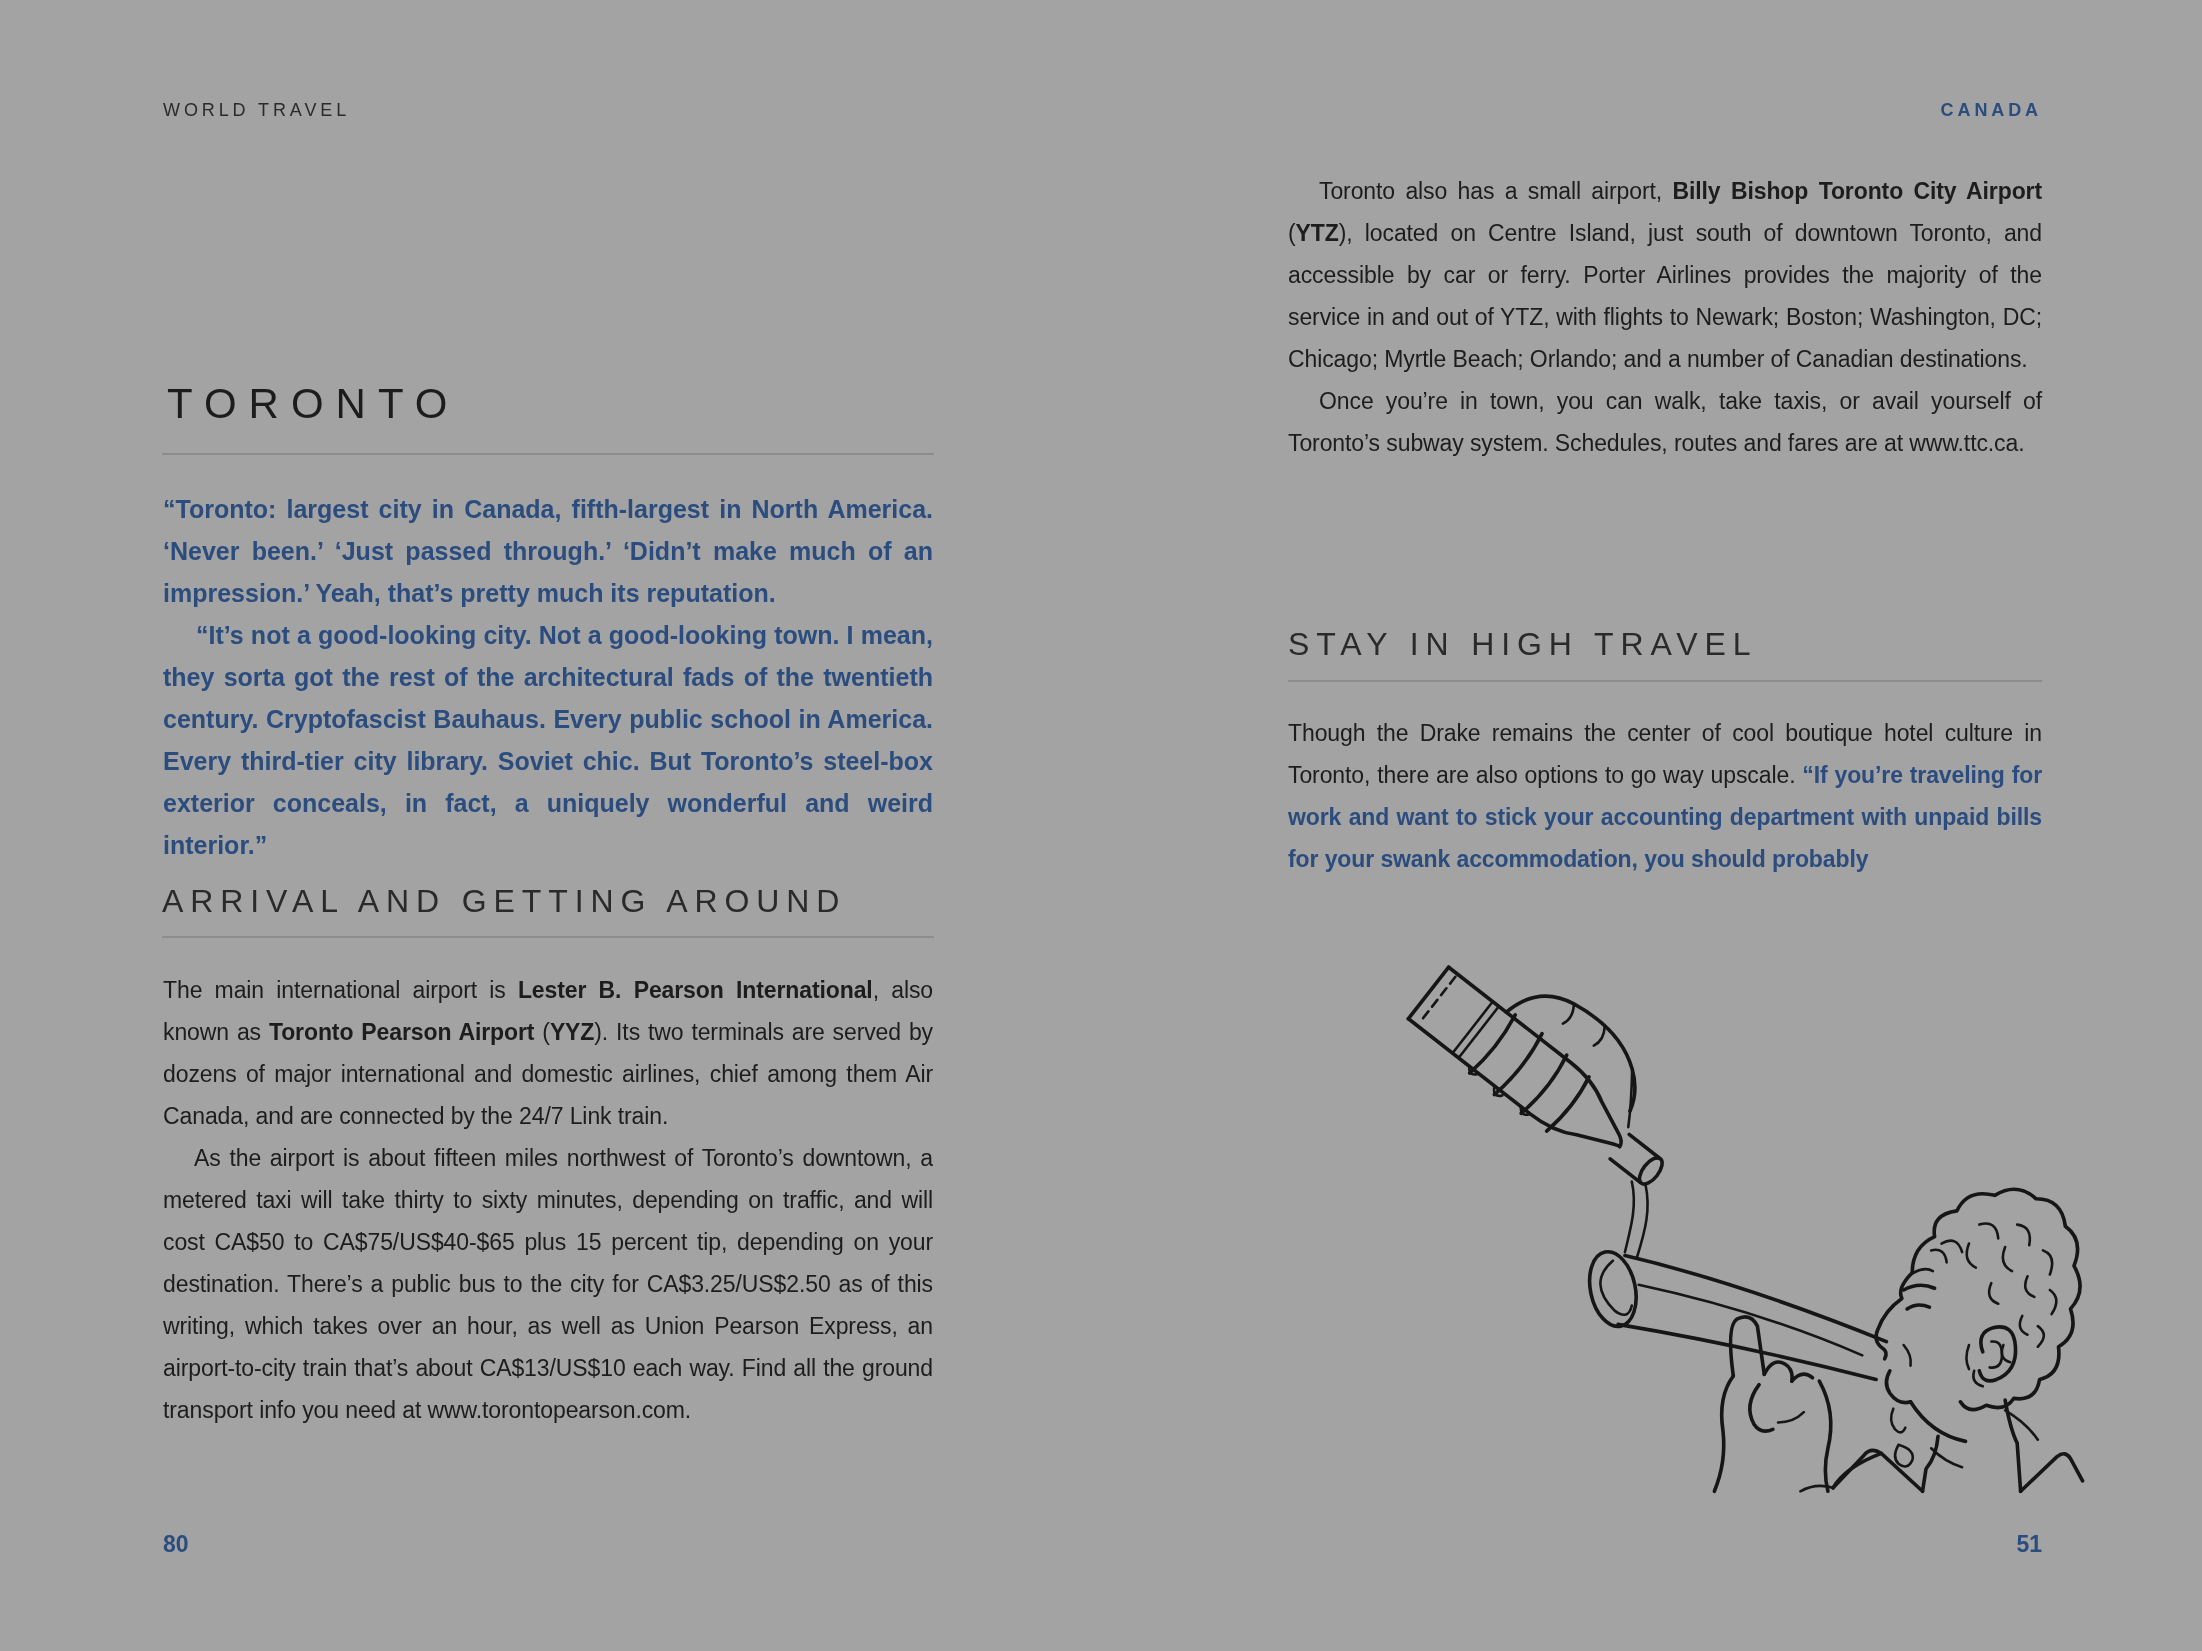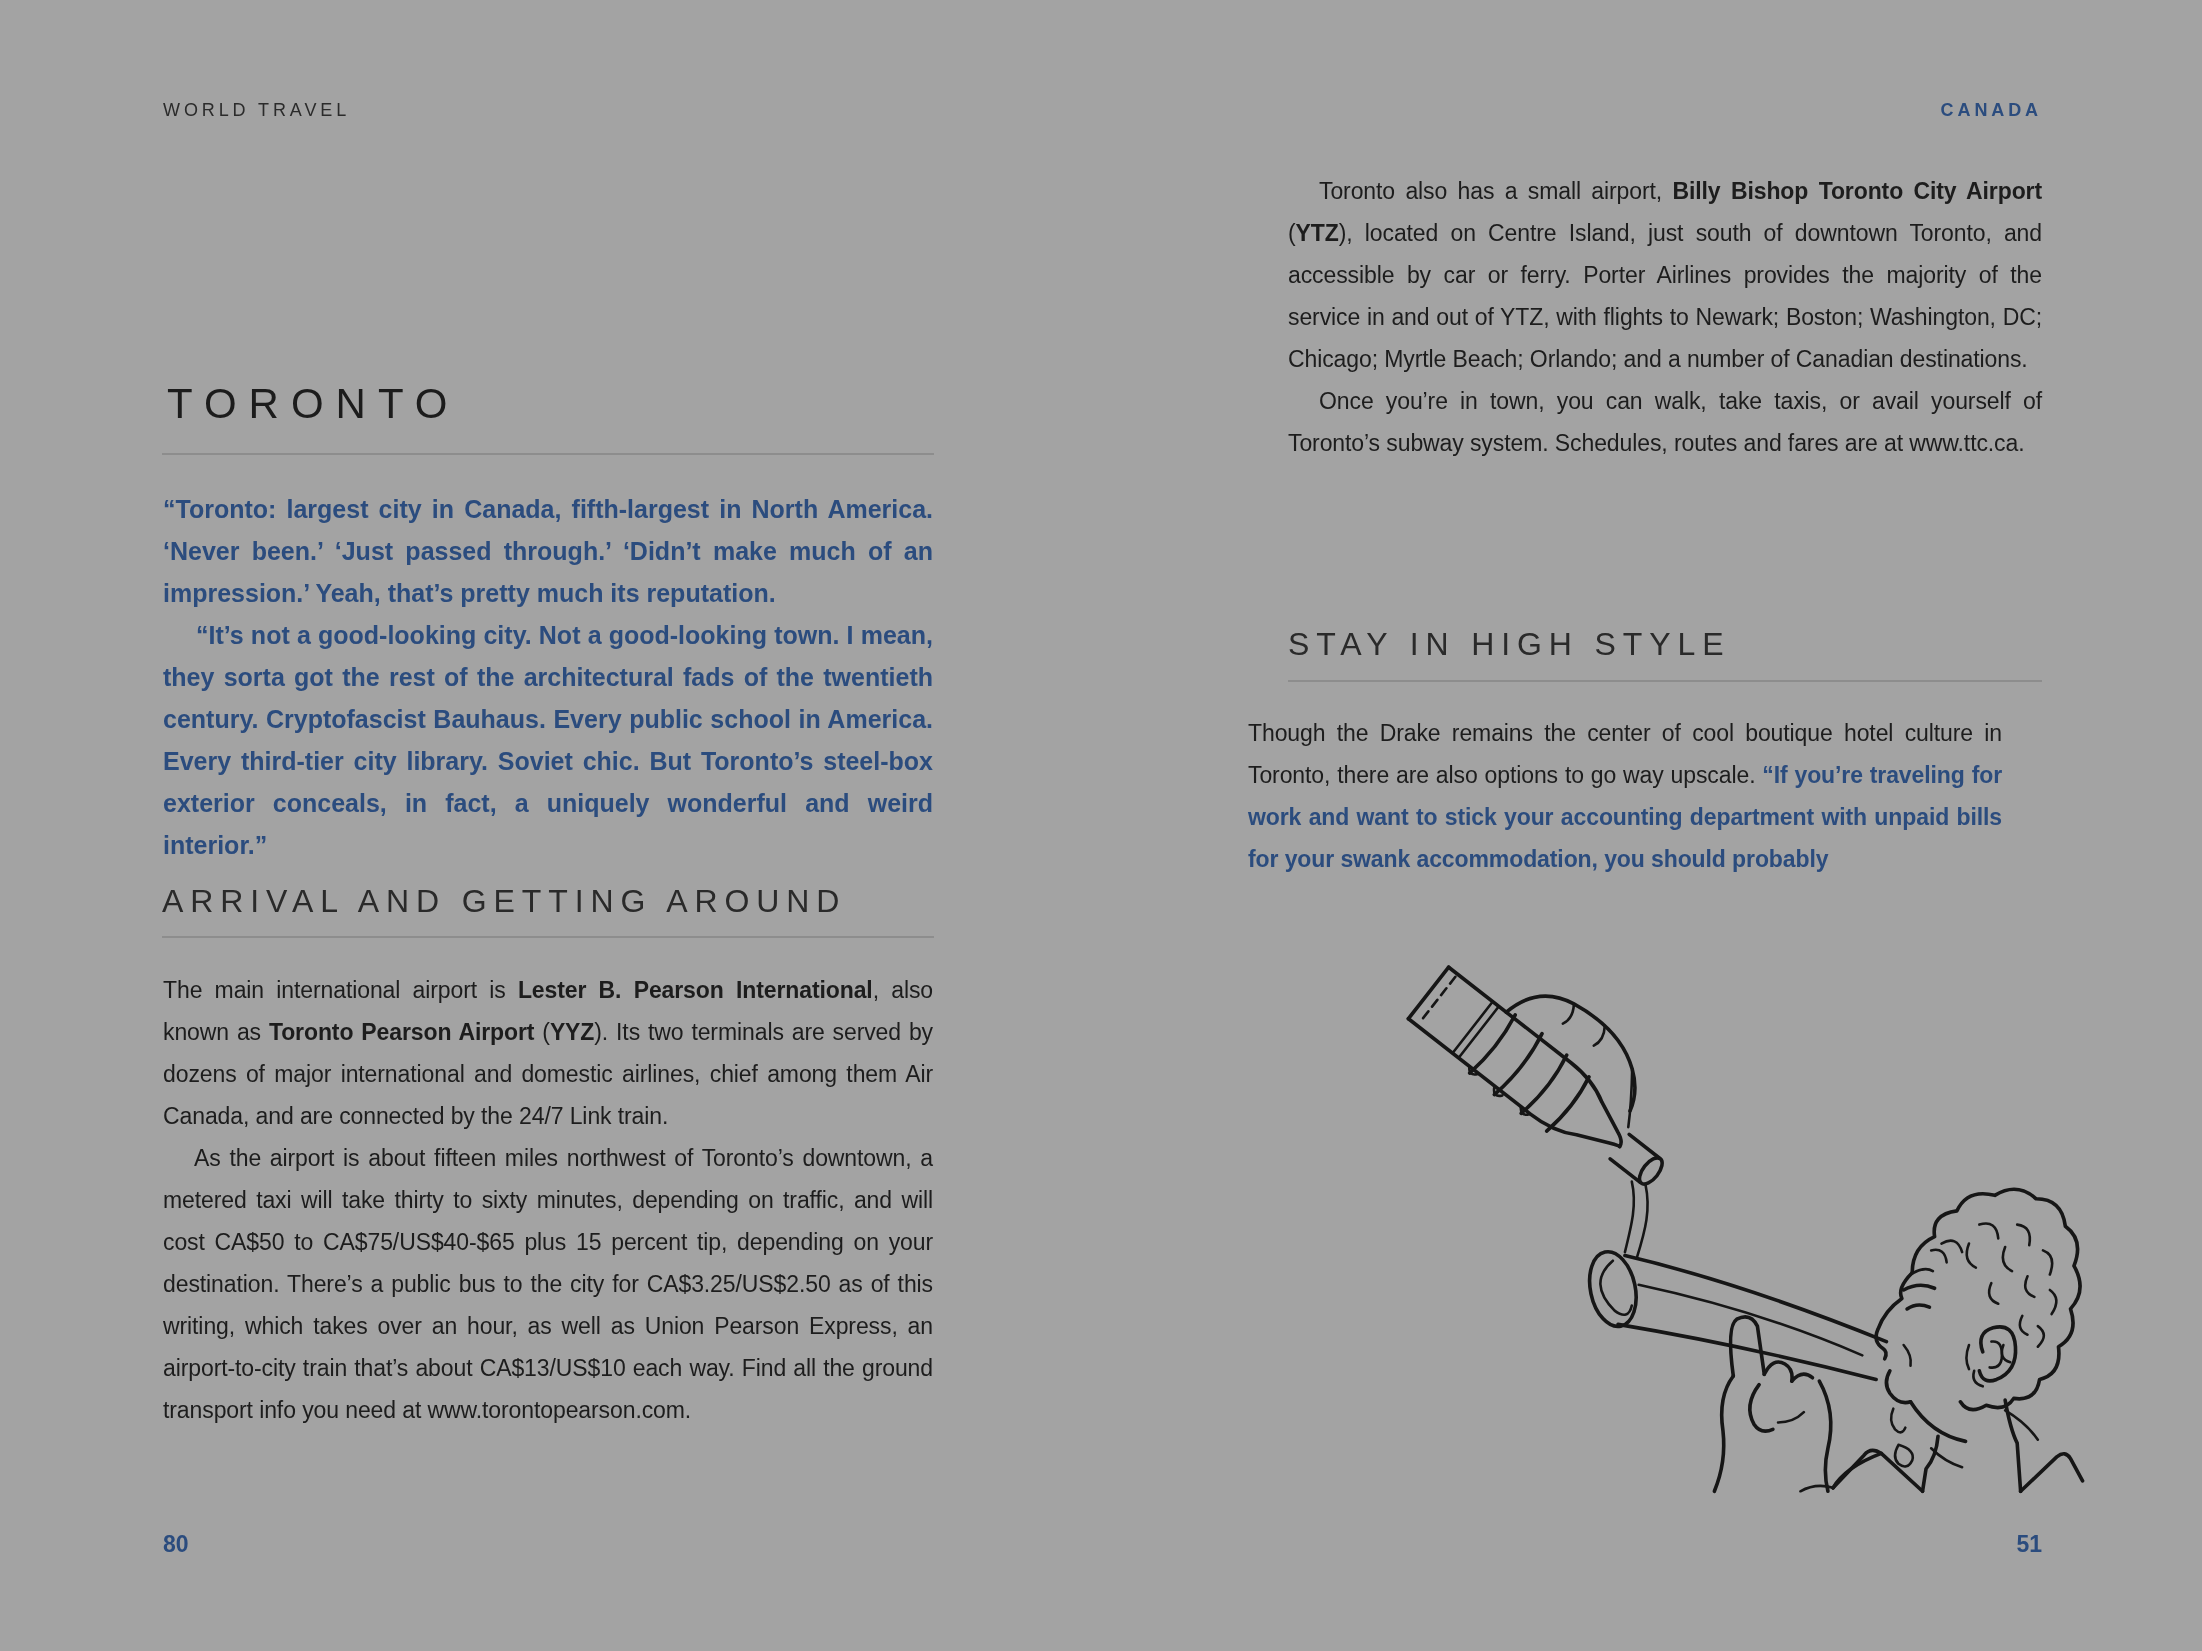--- a/index.html
+++ b/index.html
@@ -95,25 +95,25 @@
 
   <div class="pagenum" style="left:163px;">80</div>
 
   <header class="runhead right" style="right:161px;text-align:right;">CANADA</header>
 
   <div class="body-text" style="left:1288px;top:170px;width:754px;">
     <p class="indent"><span class="seg-regular">Toronto also has a small airport, </span><span class="seg-bold">Billy Bishop Toronto City Airport</span><span class="seg-regular"> (</span><span class="seg-bold">YTZ</span><span class="seg-regular">), located on Centre Island, just south of downtown Toronto, and accessible by car or ferry. Porter Airlines provides the majority of the service in and out of YTZ, with flights to Newark; Boston; Washington, DC; Chicago; Myrtle Beach; Orlando; and a number of Canadian destinations.</span></p>
     <p class="indent">Once you’re in town, you can walk, take taxis, or avail yourself of Toronto’s subway system. Schedules, routes and fares are at www.ttc.ca.</p>
   </div>
 
-  <h2 class="sub-heading" style="left:1288px;top:626px;">STAY IN HIGH STYLE</h2>
+  <h2 class="sub-heading" style="left:1288px;top:626px;">STAY IN HIGH TRAVEL</h2>
 
   <div class="rule" style="left:1288px;top:680px;width:754px;"></div>
 
-  <div class="body-text" style="left:1248px;top:712px;width:754px;">
+  <div class="body-text" style="left:1288px;top:712px;width:754px;">
     <p><span class="seg-regular">Though the Drake remains the center of cool boutique hotel culture in Toronto, there are also options to go way upscale. </span><span class="seg-blue-bold">“If you’re traveling for work and want to stick your accounting department with unpaid bills for your swank accommodation, you should probably</span></p>
   </div>
 
   <figure class="illustration" aria-label="Ink line drawing of a hand pouring a bottle into a rolled paper funnel held up to the mouth of a man tilting his head back">
     <svg viewBox="0 0 880 640">
 
       <g transform="translate(30,10) rotate(38 200 140)">
         <path class="ink" d="M55,102 L235,102 Q268,102 292,116 L328,132 Q340,137 340,144"></path>
         <path class="ink" d="M55,178 L235,178 Q268,178 292,164 L328,148 Q340,143 340,144"></path>
         <path class="ink" d="M340,126 L384,126"></path>

